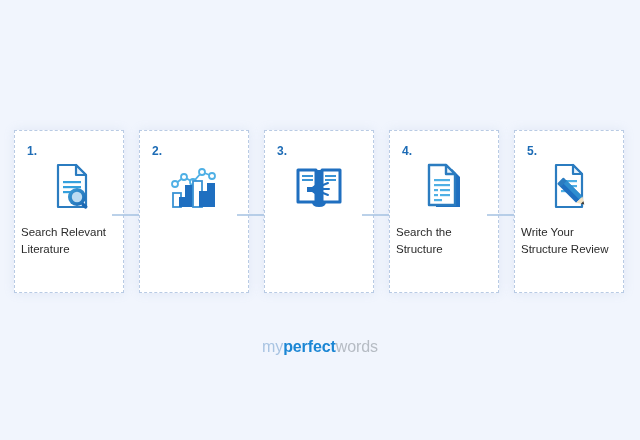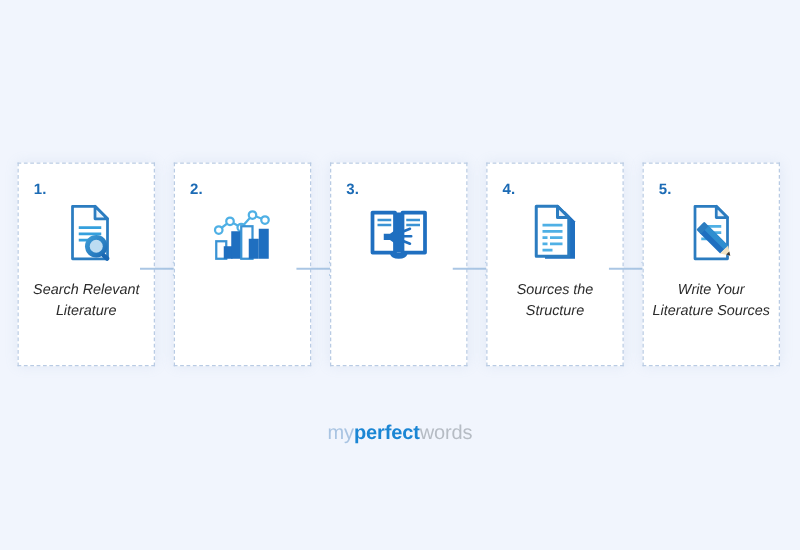--- a/index.html
+++ b/index.html
@@ -71,24 +71,23 @@
     display: flex;
     align-items: center;
     justify-content: center;
   }
   .step-label {
     margin-top: 10px;
     padding: 0 6px;
     font-size: 11.5px;
     line-height: 17px;
     color: #2b2b2b;
-    text-align: center;
+    text-align: left;
     width: 100%;
     box-sizing: border-box;
-    font-style: italic;
   }
 
   
   #brand-logo {
     position: absolute;
     left: 0;
     top: 338px;
     width: 640px;
     text-align: center;
     font-size: 16px;
@@ -203,21 +202,21 @@
           <path d="M24 3 V12 H33 Z" fill="#e8f2fb" stroke="#2b7cc0" stroke-width="2.4" stroke-linejoin="round"></path>
           <rect x="12" y="17" width="16" height="2.2" fill="#4fb0e5"></rect>
           <rect x="12" y="22" width="16" height="2.2" fill="#4fb0e5"></rect>
           <rect x="12" y="27" width="4" height="2.2" fill="#4fb0e5"></rect>
           <rect x="18" y="27" width="10" height="2.2" fill="#4fb0e5"></rect>
           <rect x="12" y="32" width="4" height="2.2" fill="#4fb0e5"></rect>
           <rect x="18" y="32" width="10" height="2.2" fill="#4fb0e5"></rect>
           <rect x="12" y="37" width="8" height="2.2" fill="#4fb0e5"></rect>
         </svg>
       </div>
-      <div class="step-label">Sources the Structure</div>
+      <div class="step-label">Search the Structure</div>
     </div>
 
     <div class="step-gap">
       <div class="arrow-wrap">
         <svg width="39" height="14" viewBox="0 0 39 14">
           <line x1="0" y1="7" x2="31" y2="7" stroke="#aac6e4" stroke-width="1.6"></line>
           <polyline points="27,2 34,7 27,12" fill="none" stroke="#aac6e4" stroke-width="1.6" stroke-linecap="round" stroke-linejoin="round"></polyline>
         </svg>
       </div>
     </div>
@@ -233,21 +232,21 @@
           <rect x="15" y="28" width="9" height="2.2" fill="#4fb0e5"></rect>
           <g transform="rotate(-45 28 33)">
             <rect x="24" y="17" width="9" height="23" fill="#1f6fc0"></rect>
             <rect x="28.5" y="17" width="4.5" height="23" fill="#2f8ed0"></rect>
             <rect x="24" y="13" width="9" height="5" rx="1" fill="#2b7cc0"></rect>
             <path d="M24 40 H33 L28.5 47 Z" fill="#f2e3c4"></path>
             <path d="M26.7 44 H30.3 L28.5 47 Z" fill="#3a3a3a"></path>
           </g>
         </svg>
       </div>
-      <div class="step-label">Write Your Literature Sources</div>
+      <div class="step-label">Write Your Structure Review</div>
     </div>
 
   </div>
 
   <div id="brand-logo">
     <span class="logo-my">my</span><span class="logo-mid">perfect</span><span class="logo-end">words</span>
   </div>
 
 </div>
 

